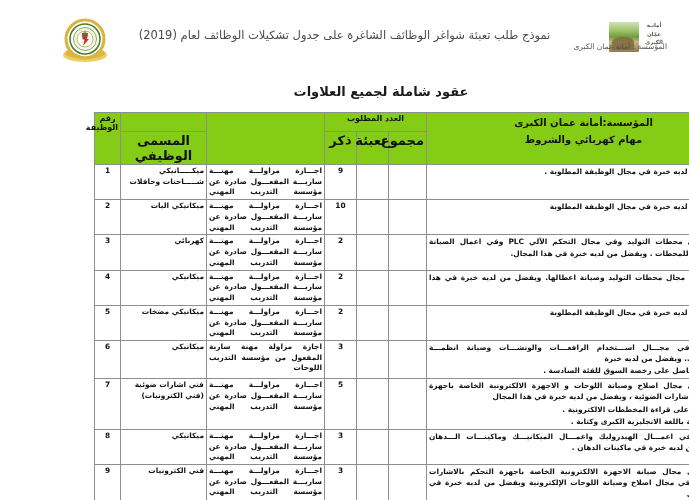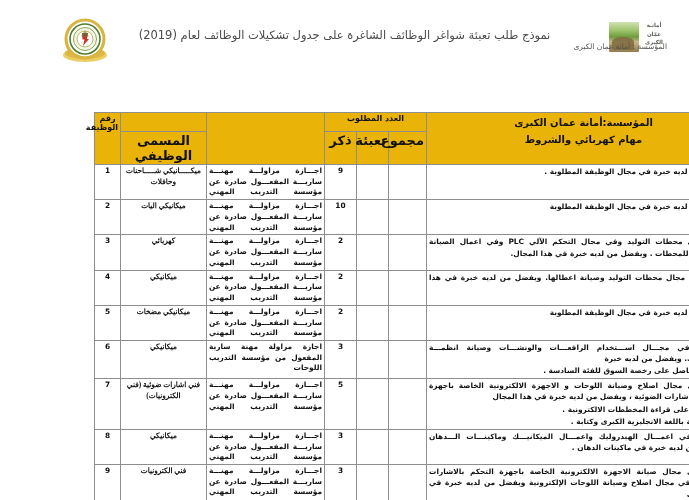--- a/index.html
+++ b/index.html
@@ -98,41 +98,41 @@
     border-collapse: collapse;
     width: 646px;
     table-layout: fixed;
   }
   table.main td, table.main th {
     border: 1px solid #8e8e8e;
     vertical-align: top;
     padding: 1px 2px;
   }
   thead td, thead th {
-    background: #eab308;
+    background: #84cc16;
     text-align: center;
     vertical-align: middle;
     font-weight: bold;
     font-size: 8px;
     color: #111;
   }
   .th-tall { height: 52px; }
   .th-sub  { height: 13px; font-size: 13px; }
 
   .col-num    { width: 26px; }
   .col-title  { width: 86px; }
   .col-cert   { width: 118px; }
   .col-male   { width: 32px; }
   .col-female { width: 32px; }
   .col-total  { width: 38px; }
   .col-cond   { width: 314px; }
 
   tbody td { font-size: 7.4px; color: #111; line-height: 1.45; }
   td.c-num    { text-align: center; vertical-align: top; padding-top: 2px; font-weight: bold; }
-  td.c-title  { text-align: center; font-weight: bold; padding-top: 2px; font-family: Liberation Serif, serif; }
+  td.c-title  { font-weight: bold; padding-top: 2px; }
   td.c-cert   { text-align: justify; text-align-last: justify; font-weight: bold; padding: 2px 3px; }
   td.c-male   { text-align: center; font-weight: bold; padding-top: 2px; }
   td.c-female, td.c-total { text-align: center; }
   td.c-cond   { padding: 2px 4px 2px 2px; }
 
   ul.conds { margin: 0; padding: 0 12px 0 0; list-style: none; }
   ul.conds li {
     position: relative;
     font-weight: bold;
     font-size: 7.4px;
@@ -179,20 +179,21 @@
           <div>عمّان</div>
           <div>الكبرى</div>
         </div>
       </div>
     </div>
 
     <div class="doc-title">نموذج طلب تعبئة شواغر الوظائف الشاغرة على جدول تشكيلات الوظائف لعام (2019)</div>
     <div class="org-line">المؤسسة : أمانة عمان الكبرى</div>
   </div>
 
+  <div class="subtitle">عقود شاملة لجميع العلاوات</div>
 
   <div class="table-wrap">
     <table class="main">
       <colgroup>
         <col class="col-cond">
           <col class="col-total">
           <col class="col-female">
           <col class="col-male">
         <col class="col-cert">
           <col class="col-title">

